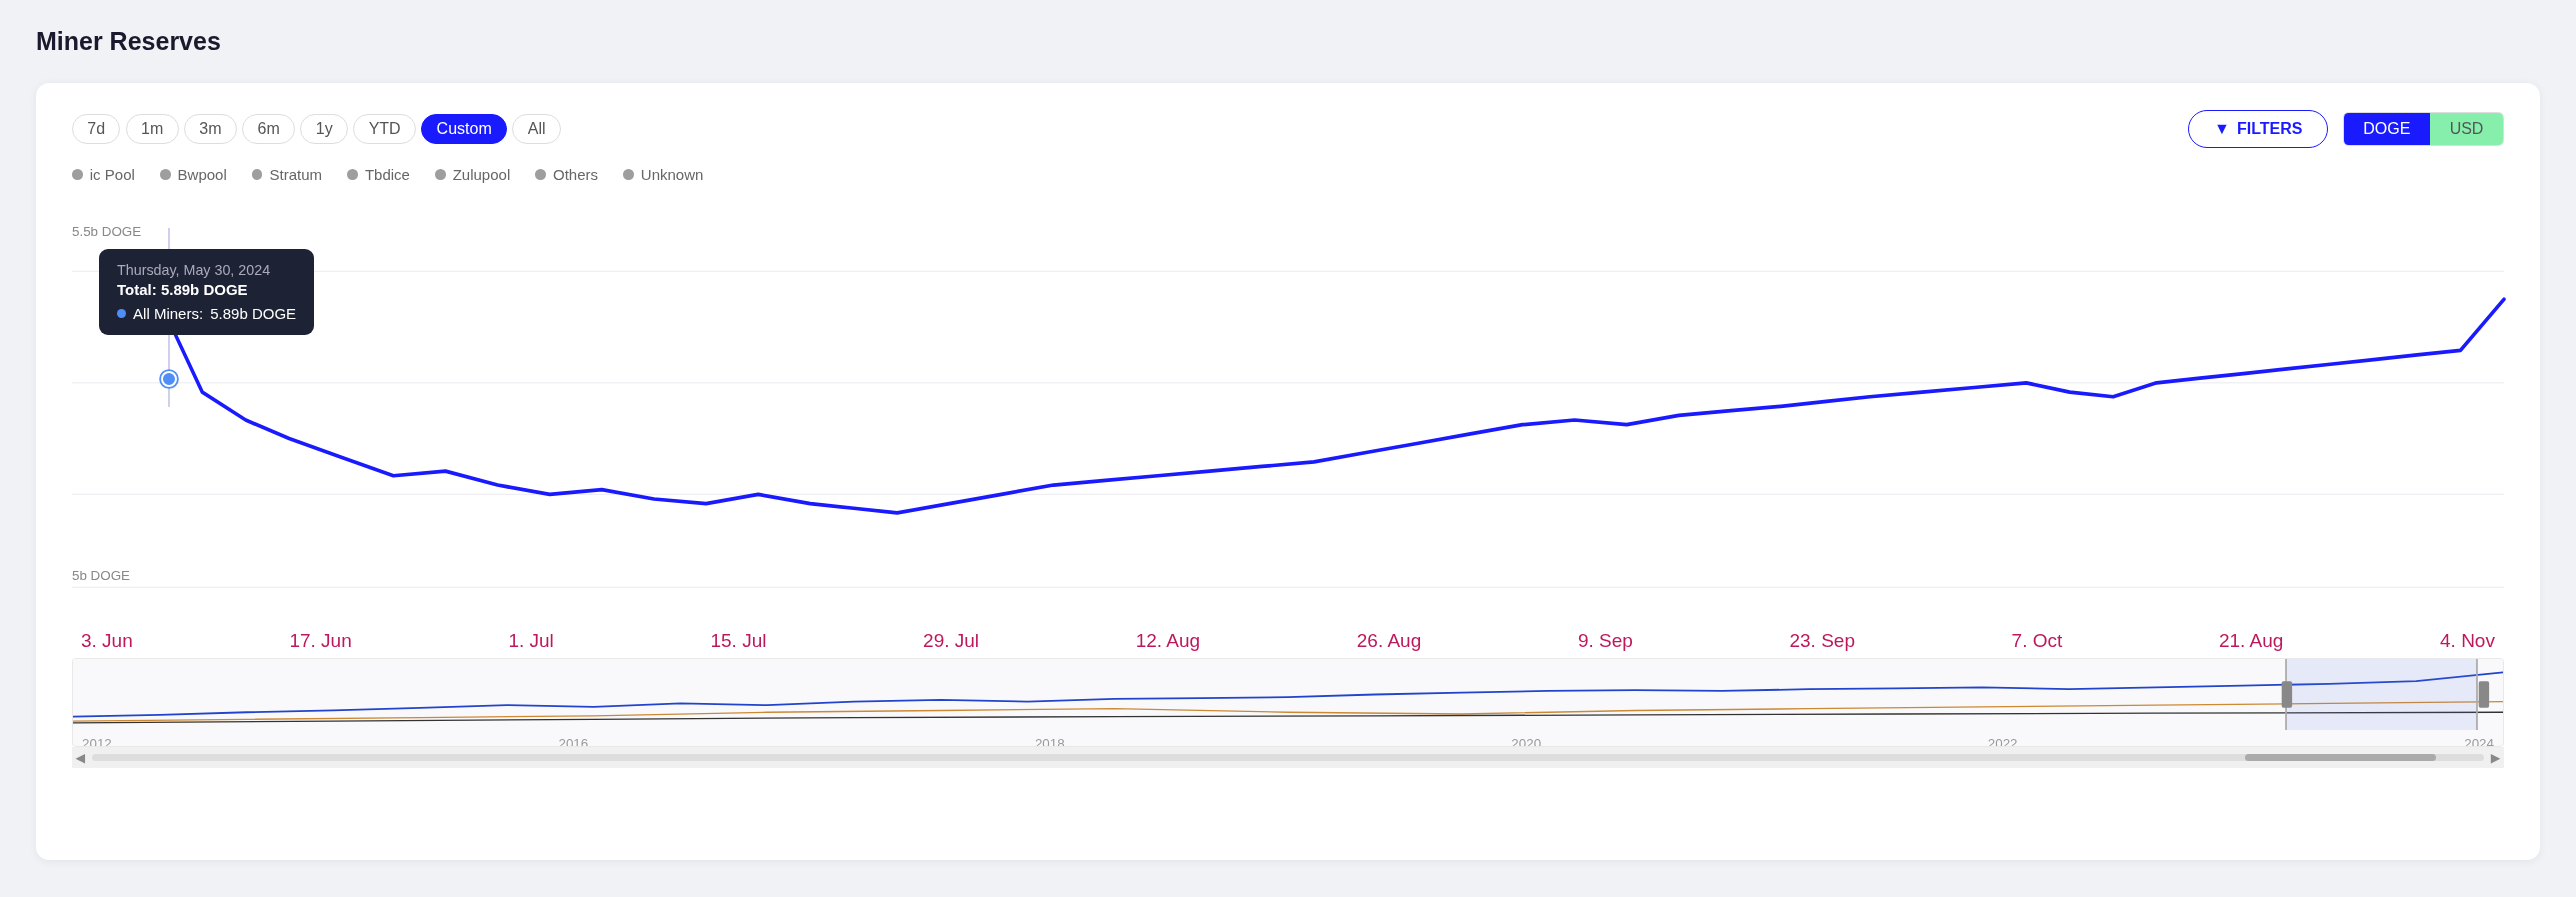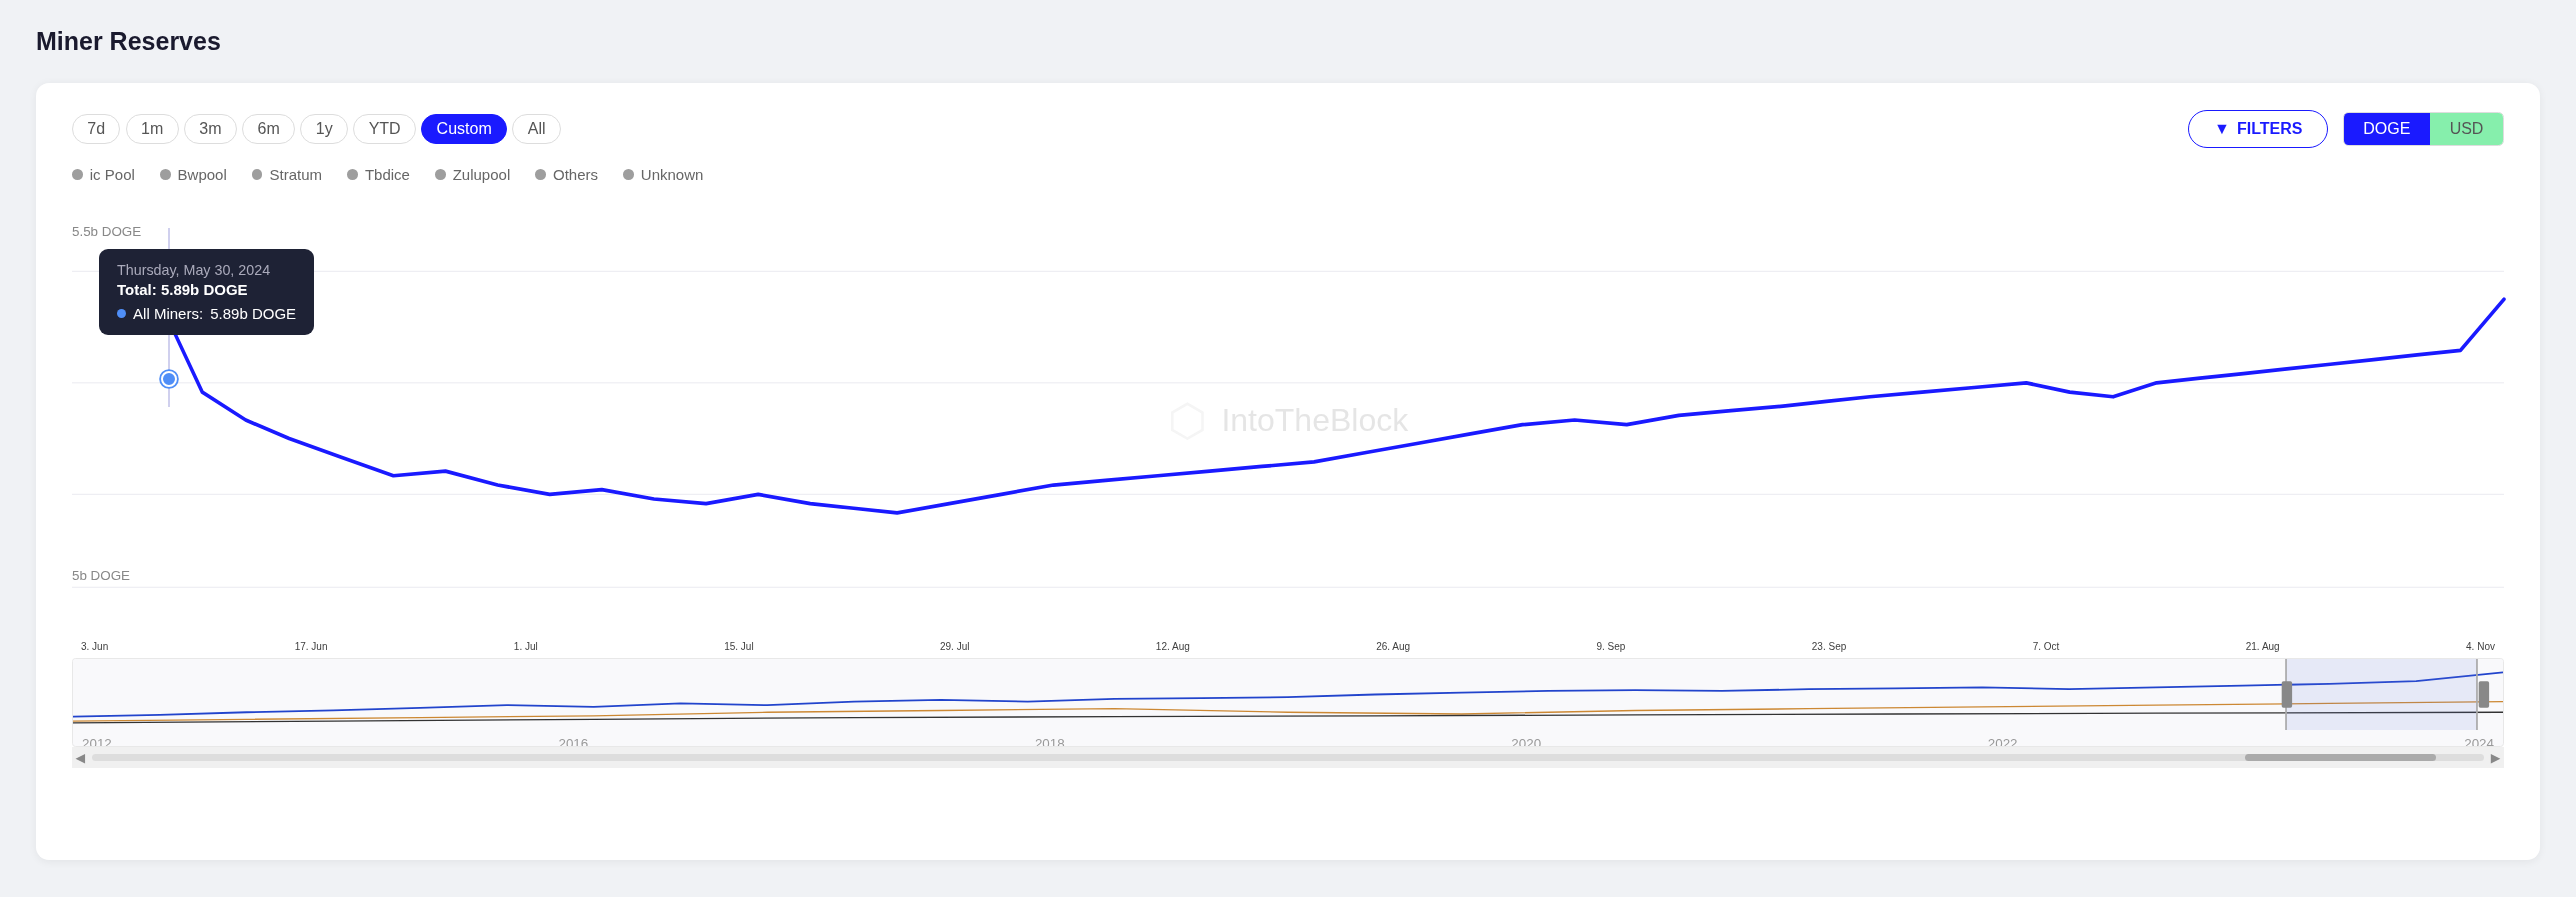--- a/index.html
+++ b/index.html
@@ -183,22 +183,22 @@
       color: #888;
       font-weight: 500;
     }
     .x-axis {
       position: absolute;
       bottom: -9px;
       left: 0;
       right: 0;
       display: flex;
       justify-content: space-between;
-      font-size: 10px;
-      color: #404040;
+      font-size: 19px;
+      color: #be185d;
       padding: 0 9px;
     }
     .chart-svg {
       width: 100%;
       height: 100%;
       overflow: visible;
     }
     .mini-chart {
       margin-top: 14.3px;
       position: relative;
@@ -346,24 +346,20 @@
       
       <div class="y-axis-label" style="top: 27px;">5.5b DOGE</div>
       <div class="y-axis-label" style="bottom: 60px;">5b DOGE</div>
 
       
       <div class="tooltip-line"></div>
       
       <div class="tooltip-dot-chart"></div>
 
       
-      <div class="watermark">
-        <span class="watermark-icon">⬡</span>
-        <span>IntoTheBlock</span>
-      </div>
 
       
       <svg class="chart-svg" viewBox="0 0 2800 480" preserveAspectRatio="none">
 
         <line x1="0" y1="80" x2="2800" y2="80" stroke="#e8e8ee" stroke-width="1"></line>
         <line x1="0" y1="200" x2="2800" y2="200" stroke="#e8e8ee" stroke-width="1"></line>
         <line x1="0" y1="320" x2="2800" y2="320" stroke="#e8e8ee" stroke-width="1"></line>
         <line x1="0" y1="420" x2="2800" y2="420" stroke="#e8e8ee" stroke-width="1"></line>
 
         <polyline fill="none" stroke="#1a1aff" stroke-width="4" stroke-linejoin="round" stroke-linecap="round" points="

